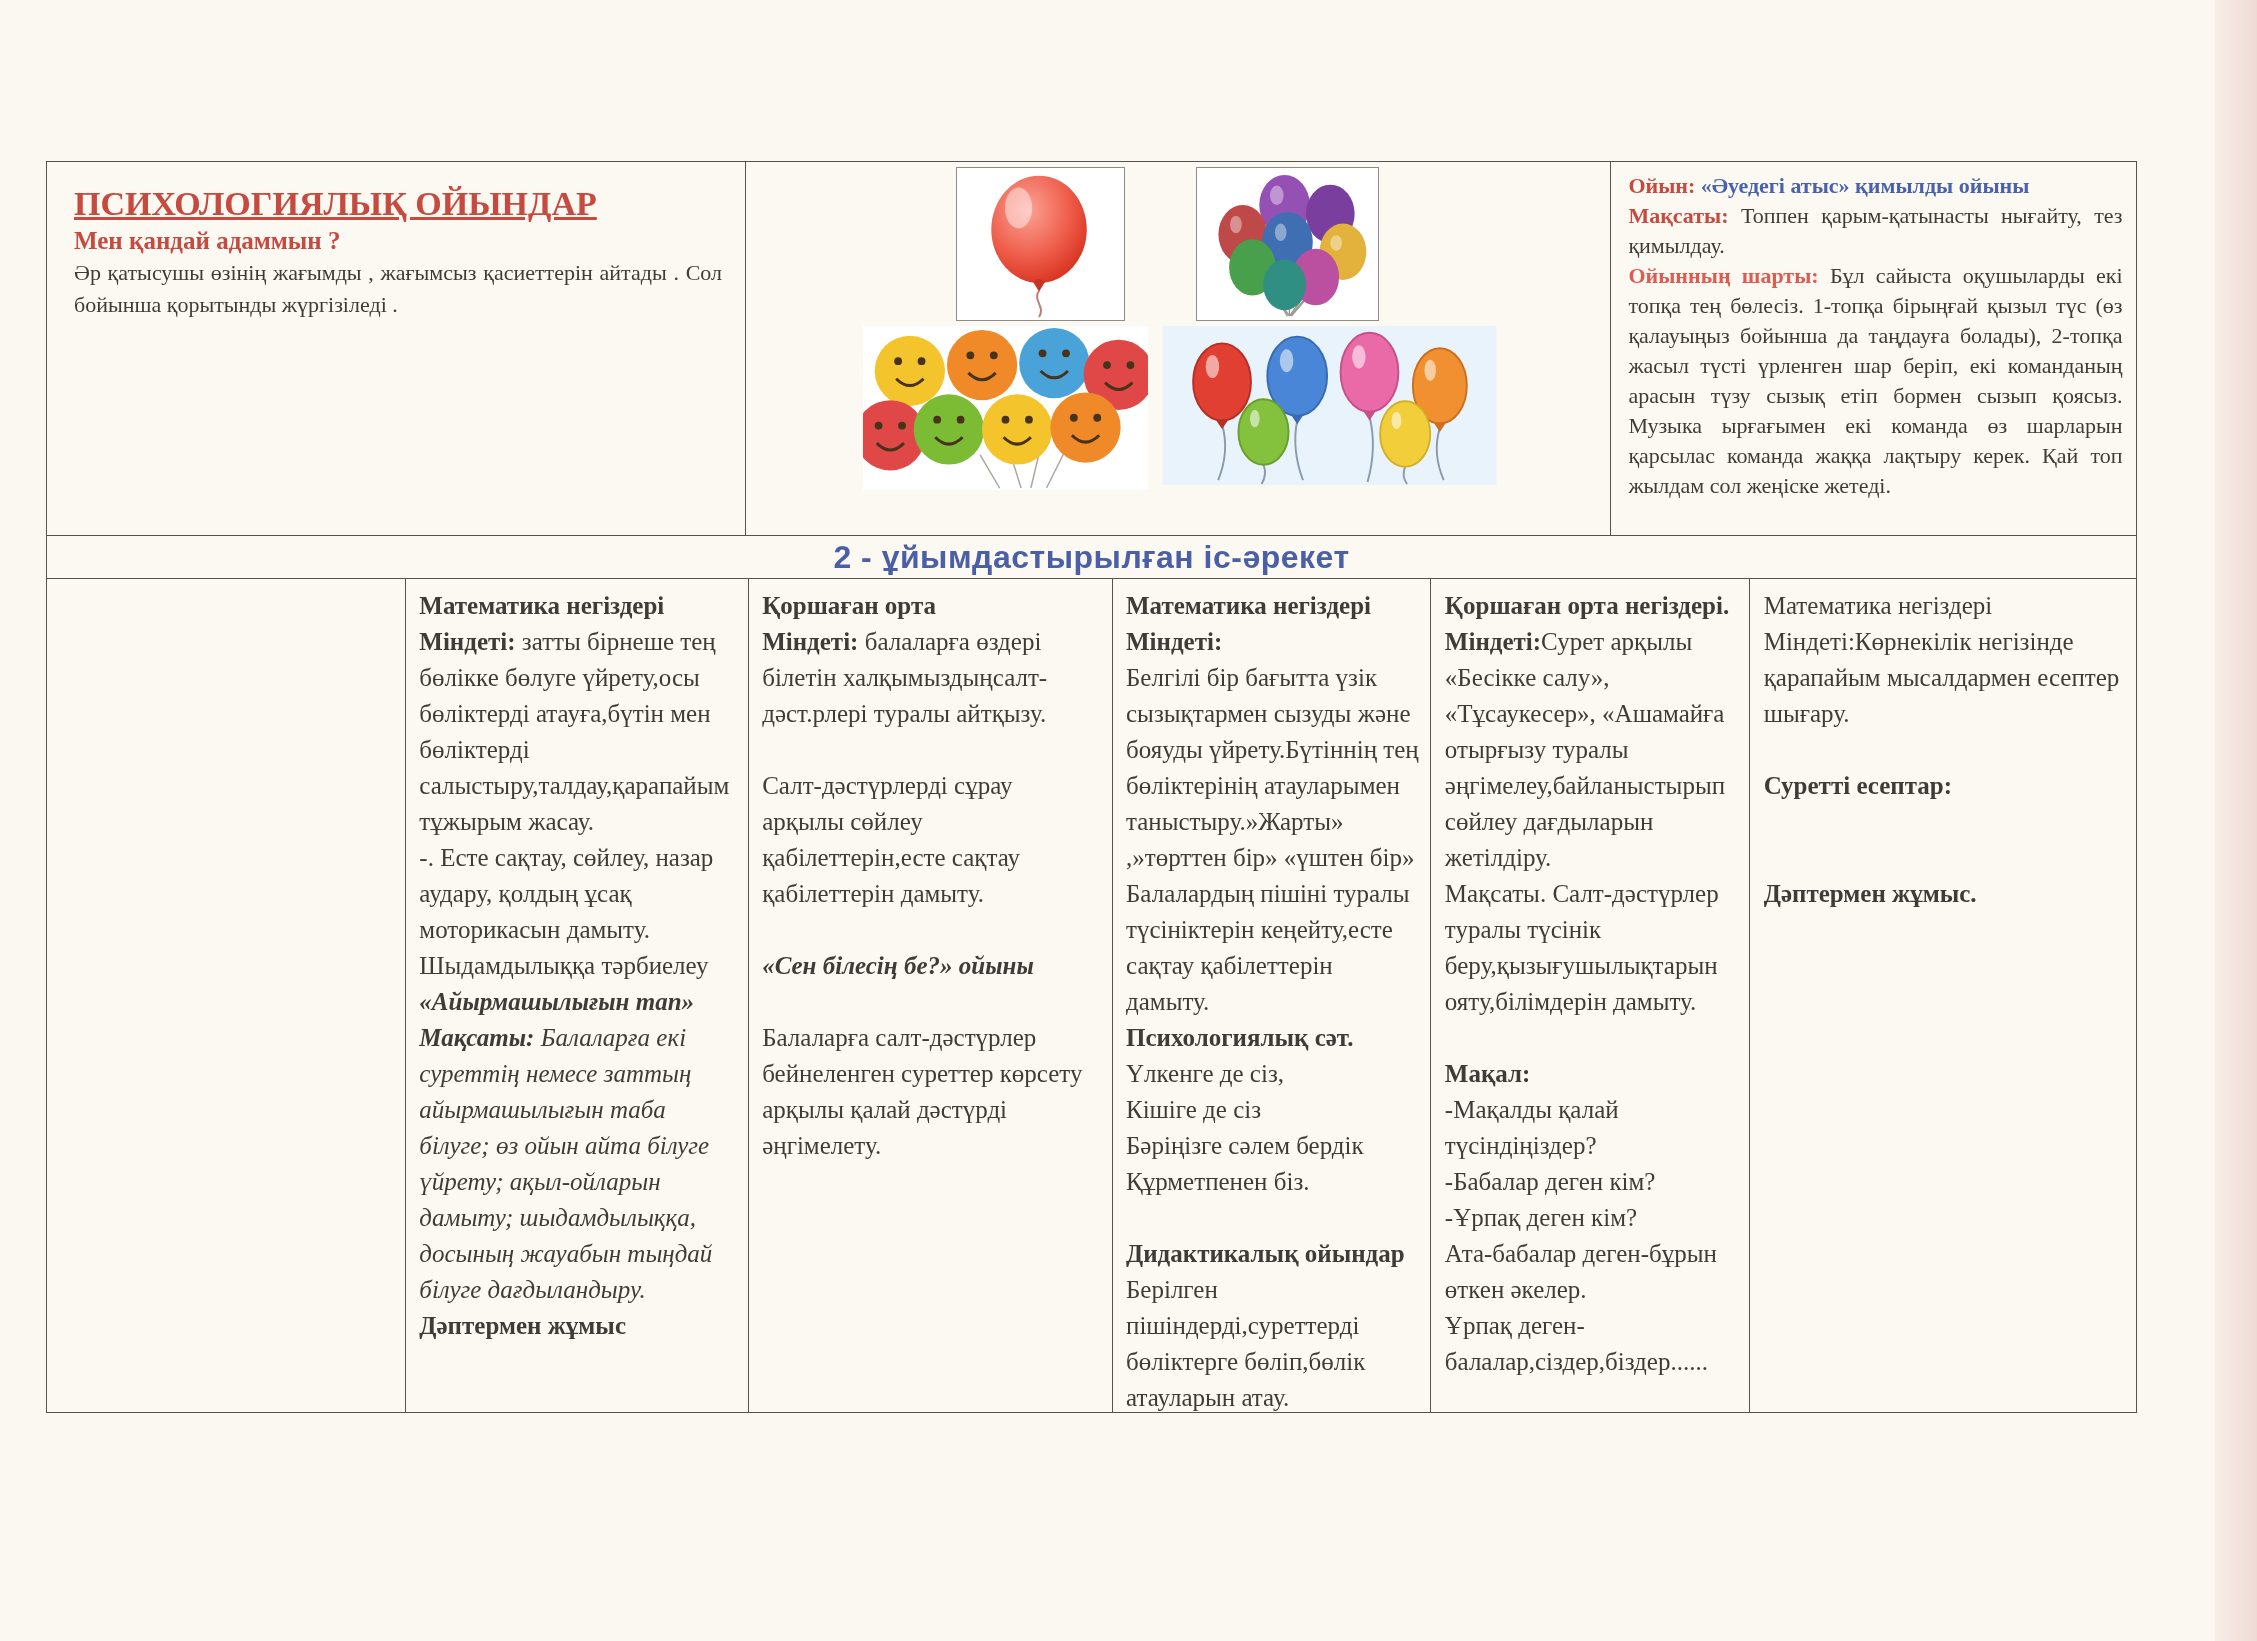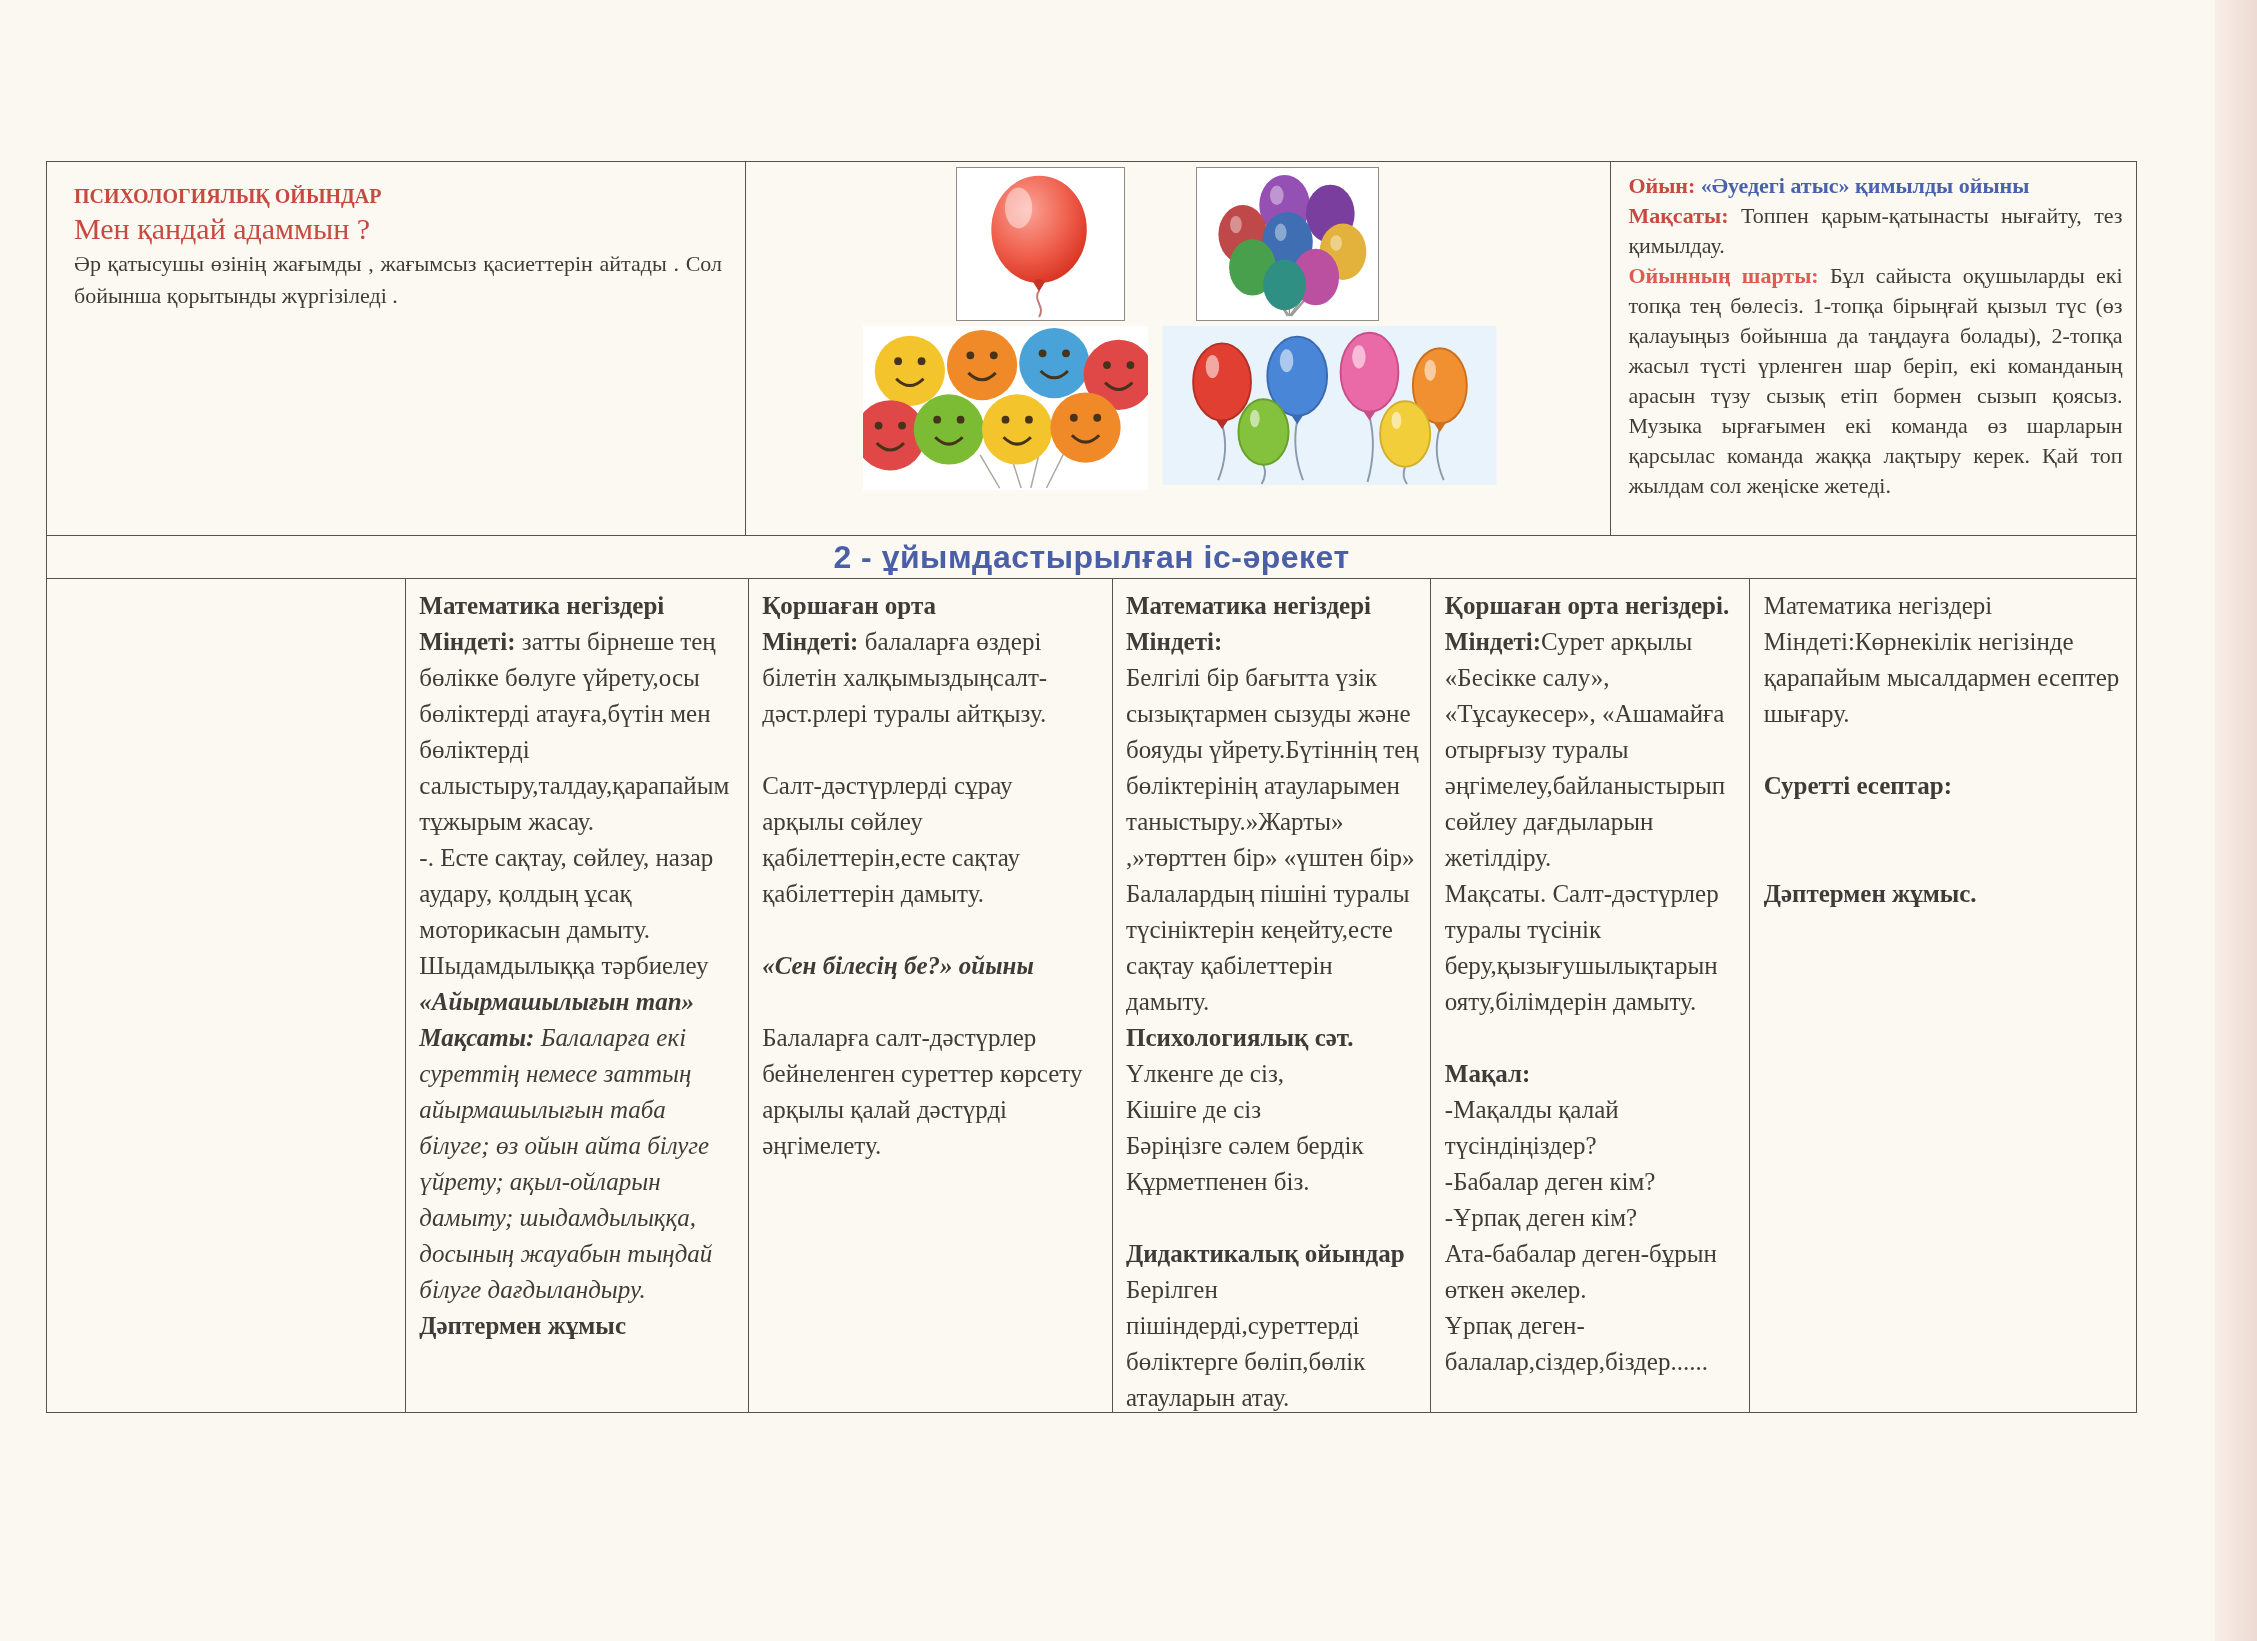--- a/index.html
+++ b/index.html
@@ -9,22 +9,22 @@
     font-family:"Liberation Serif", serif;color:#3e3c38;
   }
   .scan-strip{position:absolute;right:0;top:0;width:42px;height:100%;
     background:linear-gradient(to right,#f8eee8,#eddad3);}
   .table{position:absolute;left:46px;top:161px;width:2089px;border:1.9px solid #56524c;background:#fbf9f1;}
   .row-top{display:flex;height:373px;border-bottom:1.9px solid #56524c;}
   .cell{box-sizing:border-box;overflow:hidden;}
   .cell-psych{width:699px;border-right:1.9px solid #56524c;padding:23px 23px 0 27px;}
   .cell-images{width:865px;border-right:1.9px solid #56524c;position:relative;}
   .cell-game{width:525px;padding:8.7px 13.5px 0 17.4px;}
-  .psych-title{font-size:20px;font-weight:bold;color:var(--heading-red,#c64a40);margin:0 0 3.9px 0;}
-  .psych-sub{font-size:30px;font-weight:normal;color:var(--heading-red,#c64a40);margin:0 0 1.9px 0;}
+  .psych-title{font-size:34px;font-weight:bold;color:var(--heading-red,#c64a40);margin:0 0 3.9px 0;text-decoration:underline;}
+  .psych-sub{font-size:25px;font-weight:bold;color:var(--heading-red,#c64a40);margin:0 0 1.9px 0;}
   .cell-psych p.body{margin:0;font-size:22px;line-height:32px;text-align:justify;}
   .cell-game p{margin:0;font-size:22px;line-height:30px;text-align:justify;}
   .lbl-blue{color:var(--heading-blue,#4a62ae);font-weight:bold;}
   .lbl-red{color:var(--heading-red,#c64a40);font-weight:bold;}
   .lbl-salmon{color:var(--salmon-red,#dd5b52);font-weight:bold;}
   .ttl-blue{color:var(--heading-blue,#4a62ae);font-weight:bold;}
   .band{height:42px;border-bottom:1.9px solid #56524c;display:flex;align-items:center;justify-content:center;}
   .band-title{font-family:Liberation Sans, sans-serif;font-weight:bold;font-size:32px;
     color:var(--band-blue,#4a5fa8);letter-spacing:0.5px;}
   .row-bottom{display:flex;height:833px;}

